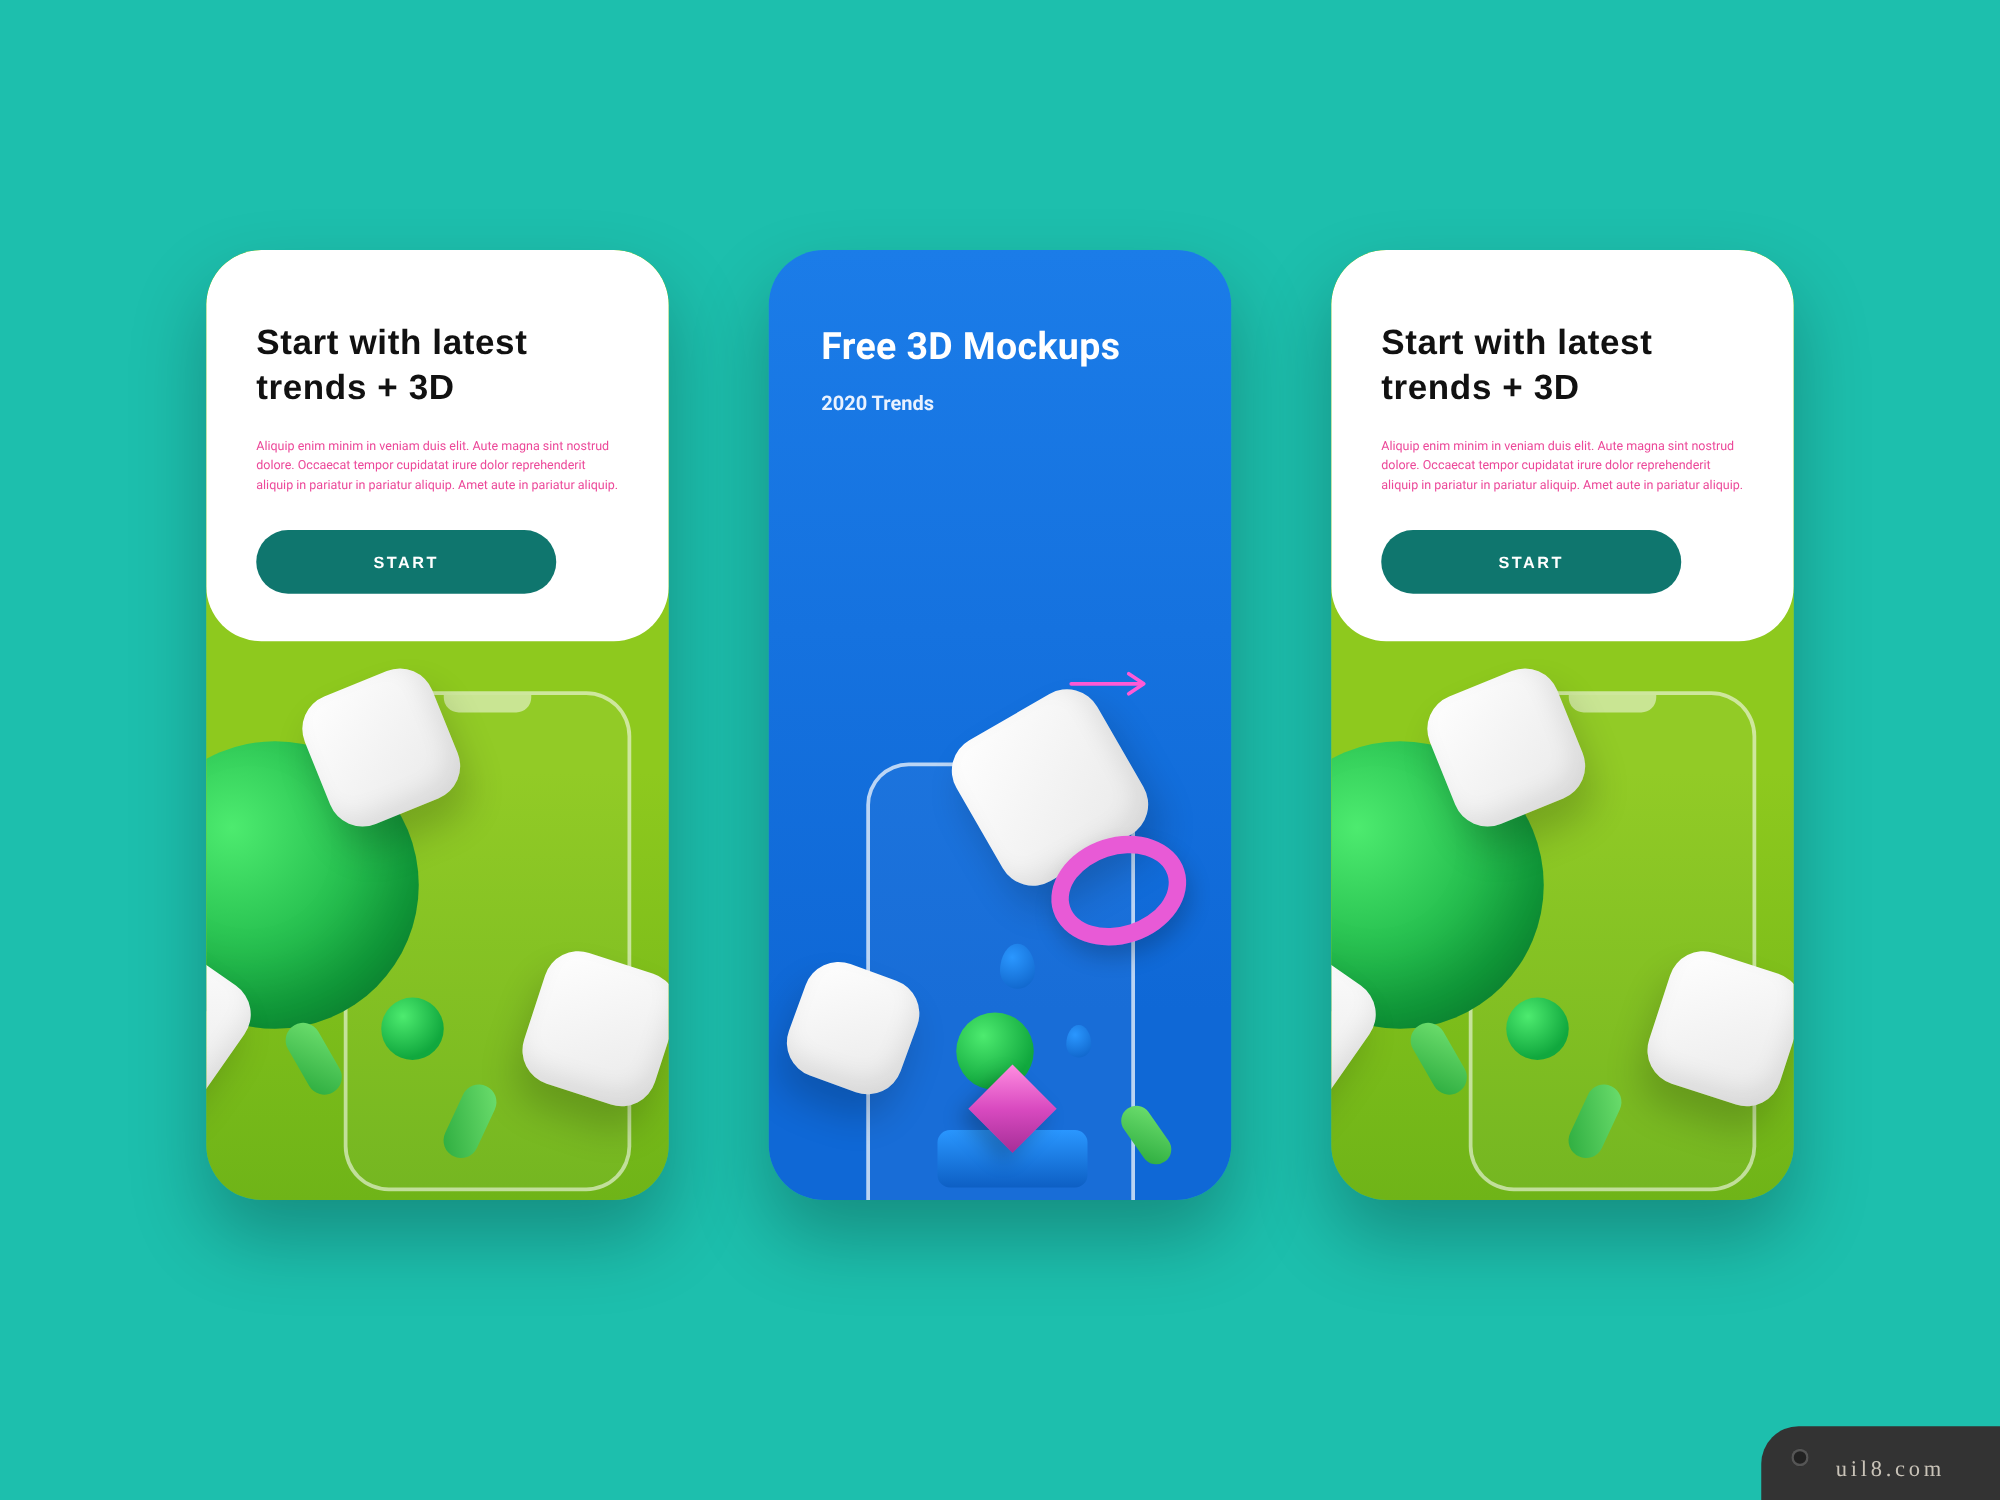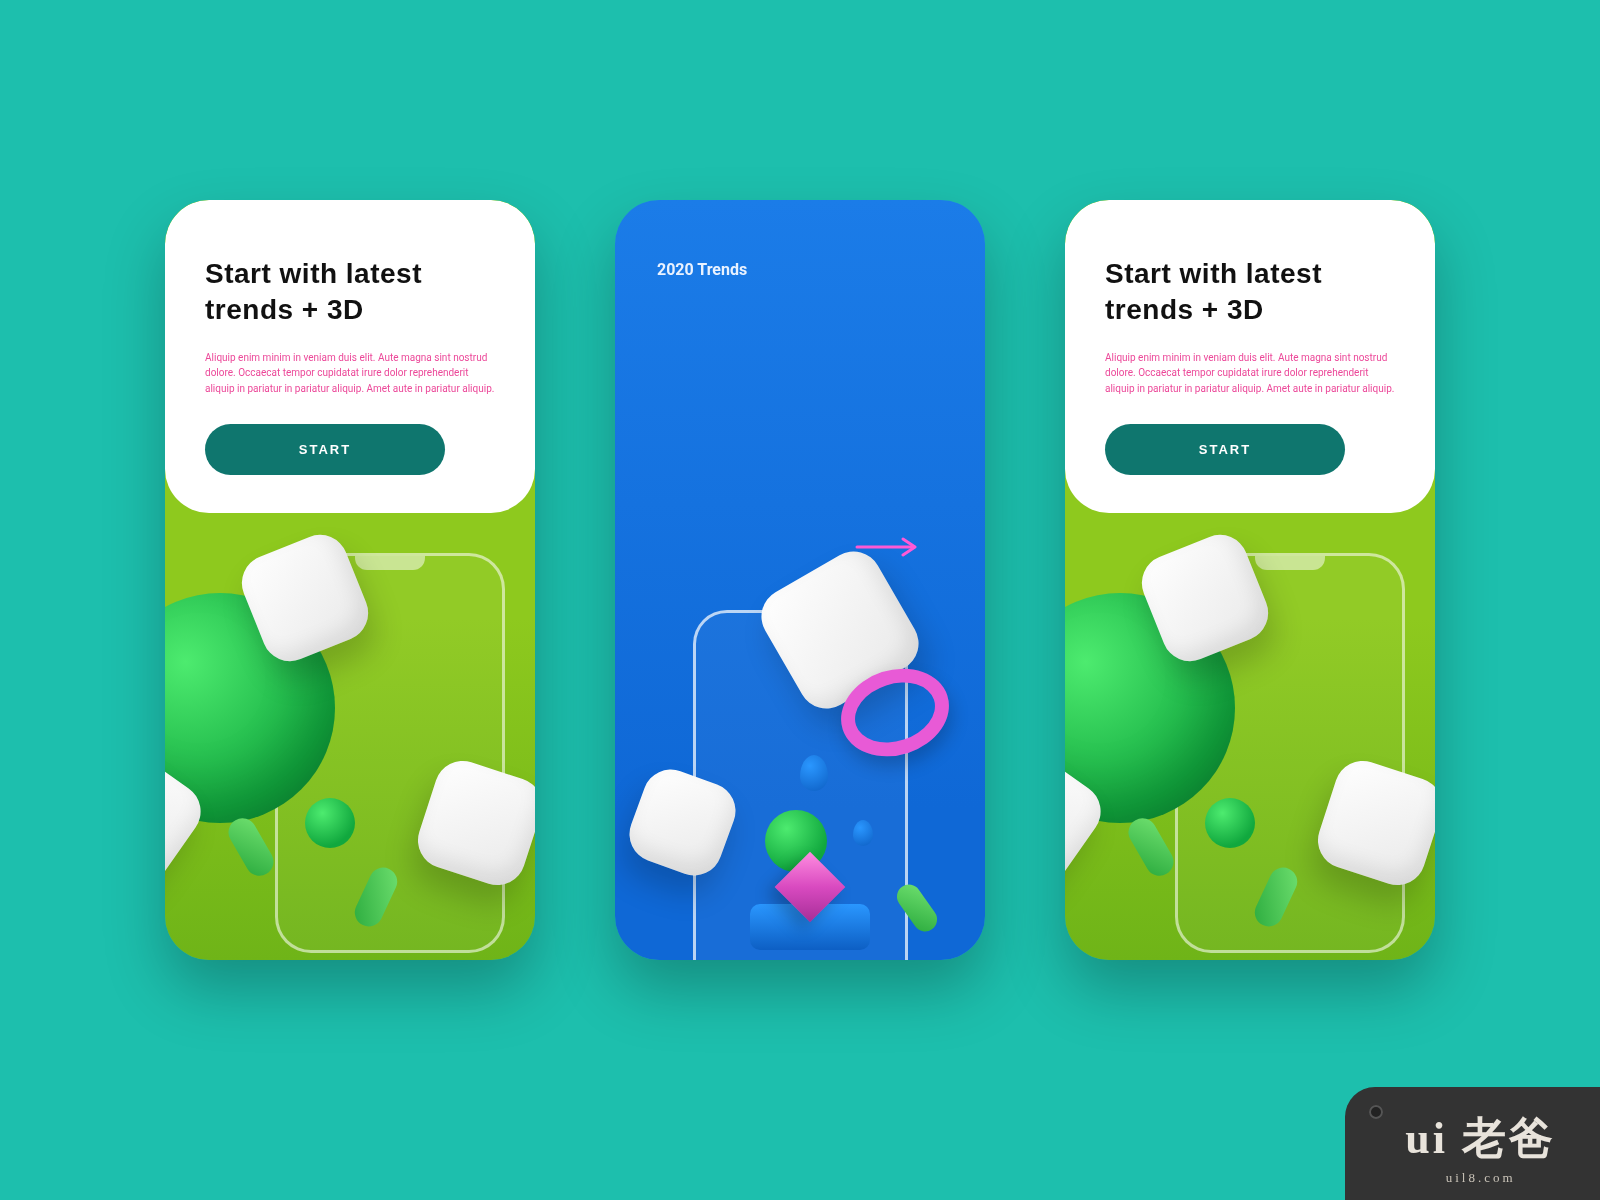--- a/index.html
+++ b/index.html
@@ -227,21 +227,21 @@
     padding: 22px 44px 14px 60px;
     text-align: center;
     font-family: "STKaiti","KaiTi",serif;
   }
   .wm-top {
     font-size: 44px;
     font-weight: 600;
     letter-spacing: 3px;
   }
   .wm-sub {
-    font-size: 13px;
+    font-size: 18px;
     letter-spacing: 3px;
     color: #c9c3b8;
     margin-top: 2px;
   }
   .wm-screw {
     position:absolute;
     top:18px; left:24px;
     width:14px; height:14px;
     border-radius:50%;
     background:#222;
@@ -267,20 +267,21 @@
       <div class="cube cube-top"></div>
       <div class="cube cube-right"></div>
       <div class="cube cube-left-edge"></div>
       <div class="sphere small-green-sphere"></div>
       <div class="pill pill-a"></div>
       <div class="pill pill-b"></div>
     </div>
   </div>
 
   <div class="phone blue-card">
+    <div class="blue-title">Free 3D Mockups</div>
     <div class="blue-sub">2020 Trends</div>
     <div class="arrow">
       <svg width="70" height="20" viewBox="0 0 70 20">
         <line x1="2" y1="10" x2="58" y2="10" stroke="#ff5ad6" stroke-width="3" stroke-linecap="round"></line>
         <polyline points="48,2 60,10 48,18" fill="none" stroke="#ff5ad6" stroke-width="3" stroke-linecap="round" stroke-linejoin="round"></polyline>
       </svg>
     </div>
     <div class="scene-blue">
       <div class="blue-glass-phone">
           <div class="notch"></div>
@@ -314,15 +315,14 @@
       <div class="sphere small-green-sphere"></div>
       <div class="pill pill-a"></div>
       <div class="pill pill-b"></div>
     </div>
   </div>
 
 </div>
 
 <div class="watermark">
   <div class="wm-screw"></div>
-  <div class="wm-top">ui 老爸</div>
   <div class="wm-sub">uil8.com</div>
 </div>
 
 </body></html>

